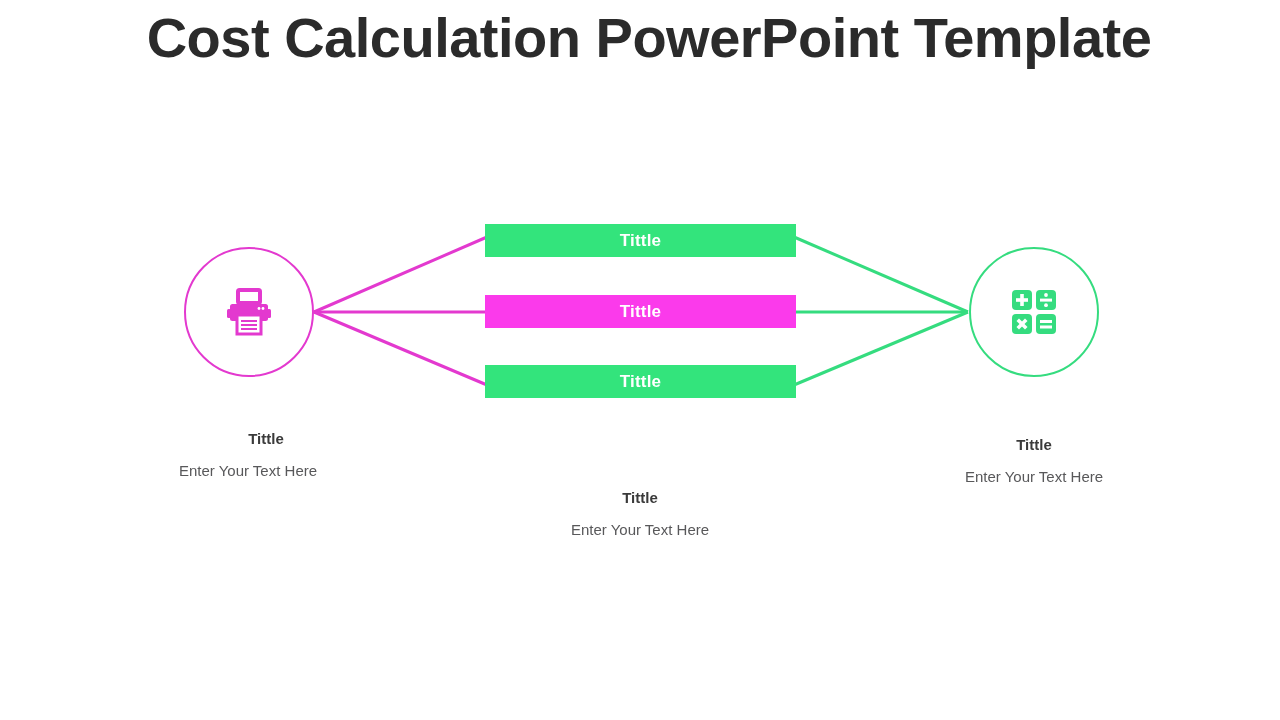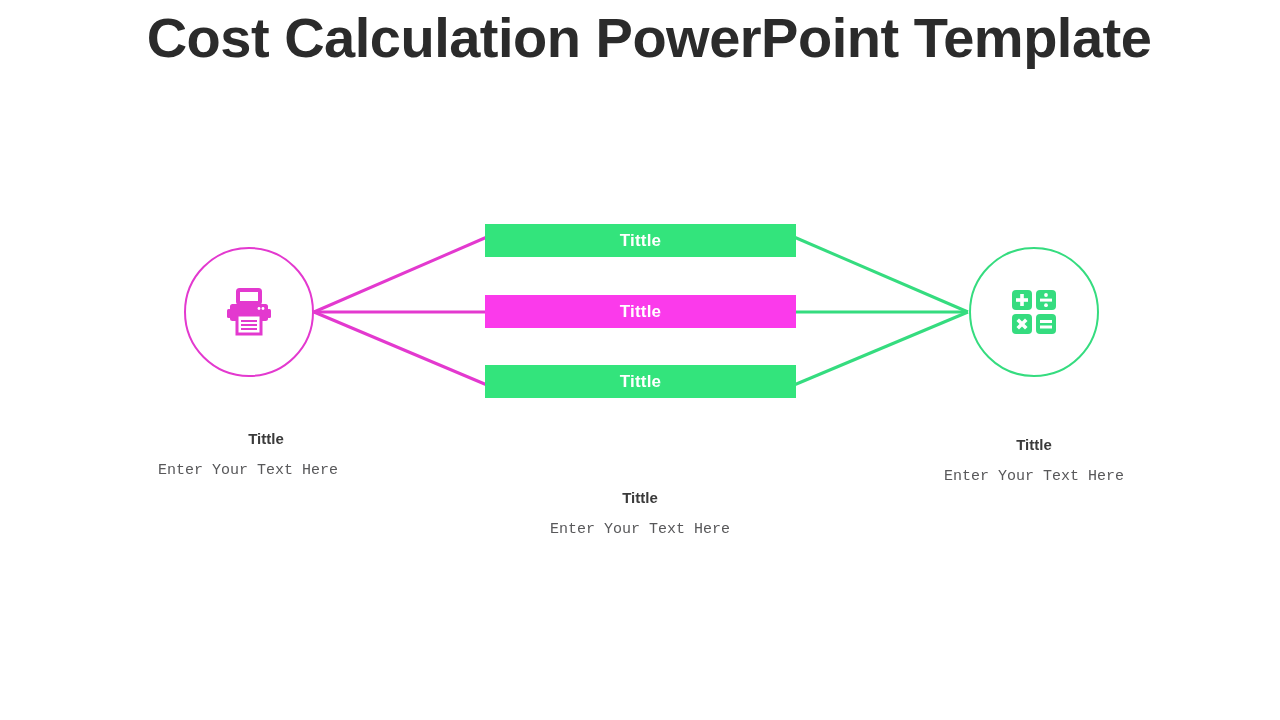--- a/index.html
+++ b/index.html
@@ -102,21 +102,21 @@
   }
   .caption-title {
     font-family: "Liberation Sans", sans-serif;
     font-size: 15px;
     font-weight: bold;
     color: #3a3a3a;
     line-height: 1.2;
     margin: 0;
   }
   .caption-body {
-    font-family: Liberation Mono, monospace;
+    font-family: Liberation Sans, sans-serif;
     font-size: 15px;
     font-weight: normal;
     color: #58585a;
     line-height: 1.2;
     margin: 0;
     margin-top: 14px;
   }
   #caption-left {
     left: 148px;
     top: 430px;

